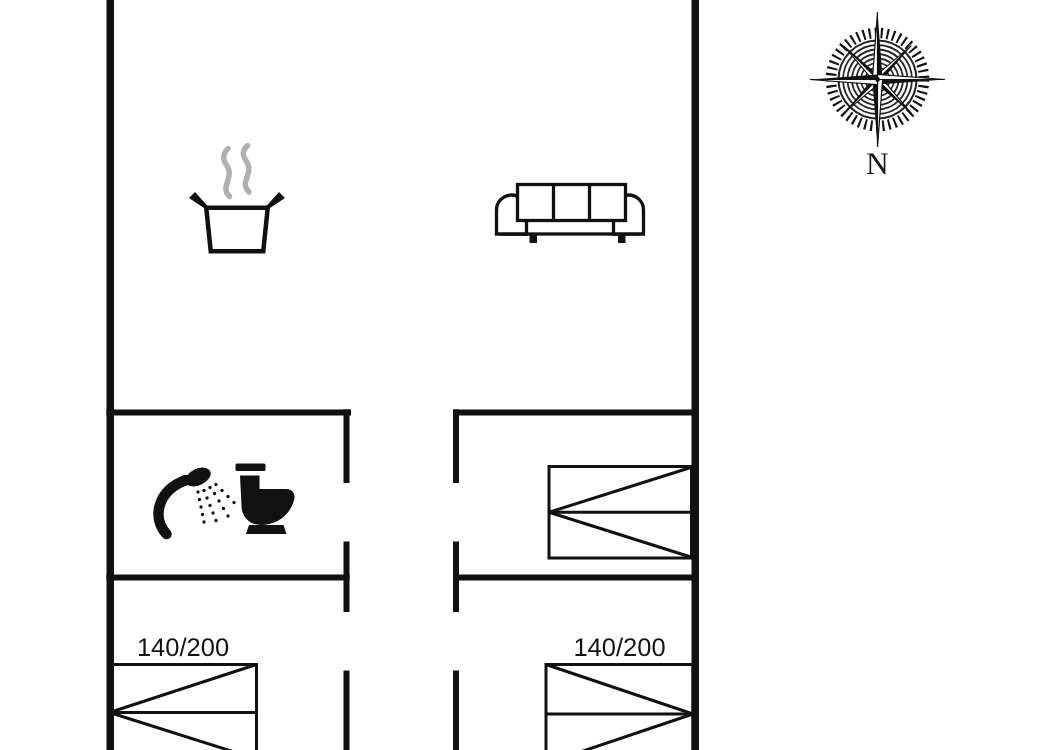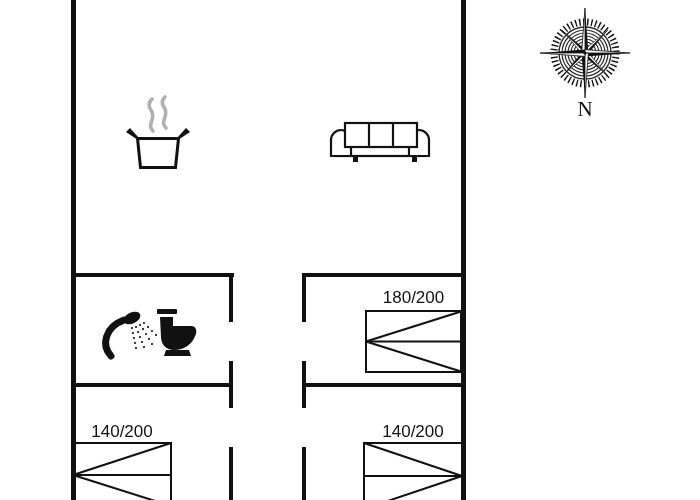--- a/index.html
+++ b/index.html
@@ -100,21 +100,20 @@
 
   <svg class="abs" style="left:153px;top:307px" width="46" height="50" viewBox="0 0 46 50">
     <g fill="currentColor">
       <rect x="4" y="2" width="20" height="5" rx="1"></rect>
       <path d="M 7,10 L 20,10 L 20,19 L 38,19 C 43,19 44.5,24 42.5,28
                C 39.5,37 31,43 21,43 C 13,43 8,37 8,30 Z"></path>
       <path d="M 13,43 L 36,43 L 38,49 L 11,49 Z"></path>
     </g>
   </svg>
 
-  <div class="bed-label" style="left:365px;top:289px;width:97px">180/200</div>
   <svg class="abs" style="left:365px;top:310px" width="97" height="63" viewBox="0 0 97 63">
     <g fill="none" stroke="currentColor" stroke-width="2">
       <rect x="1" y="1" width="95" height="61"></rect>
       <line x1="1" y1="31.5" x2="96" y2="31.5"></line>
       <line x1="1" y1="31.5" x2="96" y2="1.5"></line>
       <line x1="1" y1="31.5" x2="96" y2="61.5"></line>
     </g>
   </svg>
 
   <div class="bed-label" style="left:72px;top:423px;width:100px">140/200</div>

